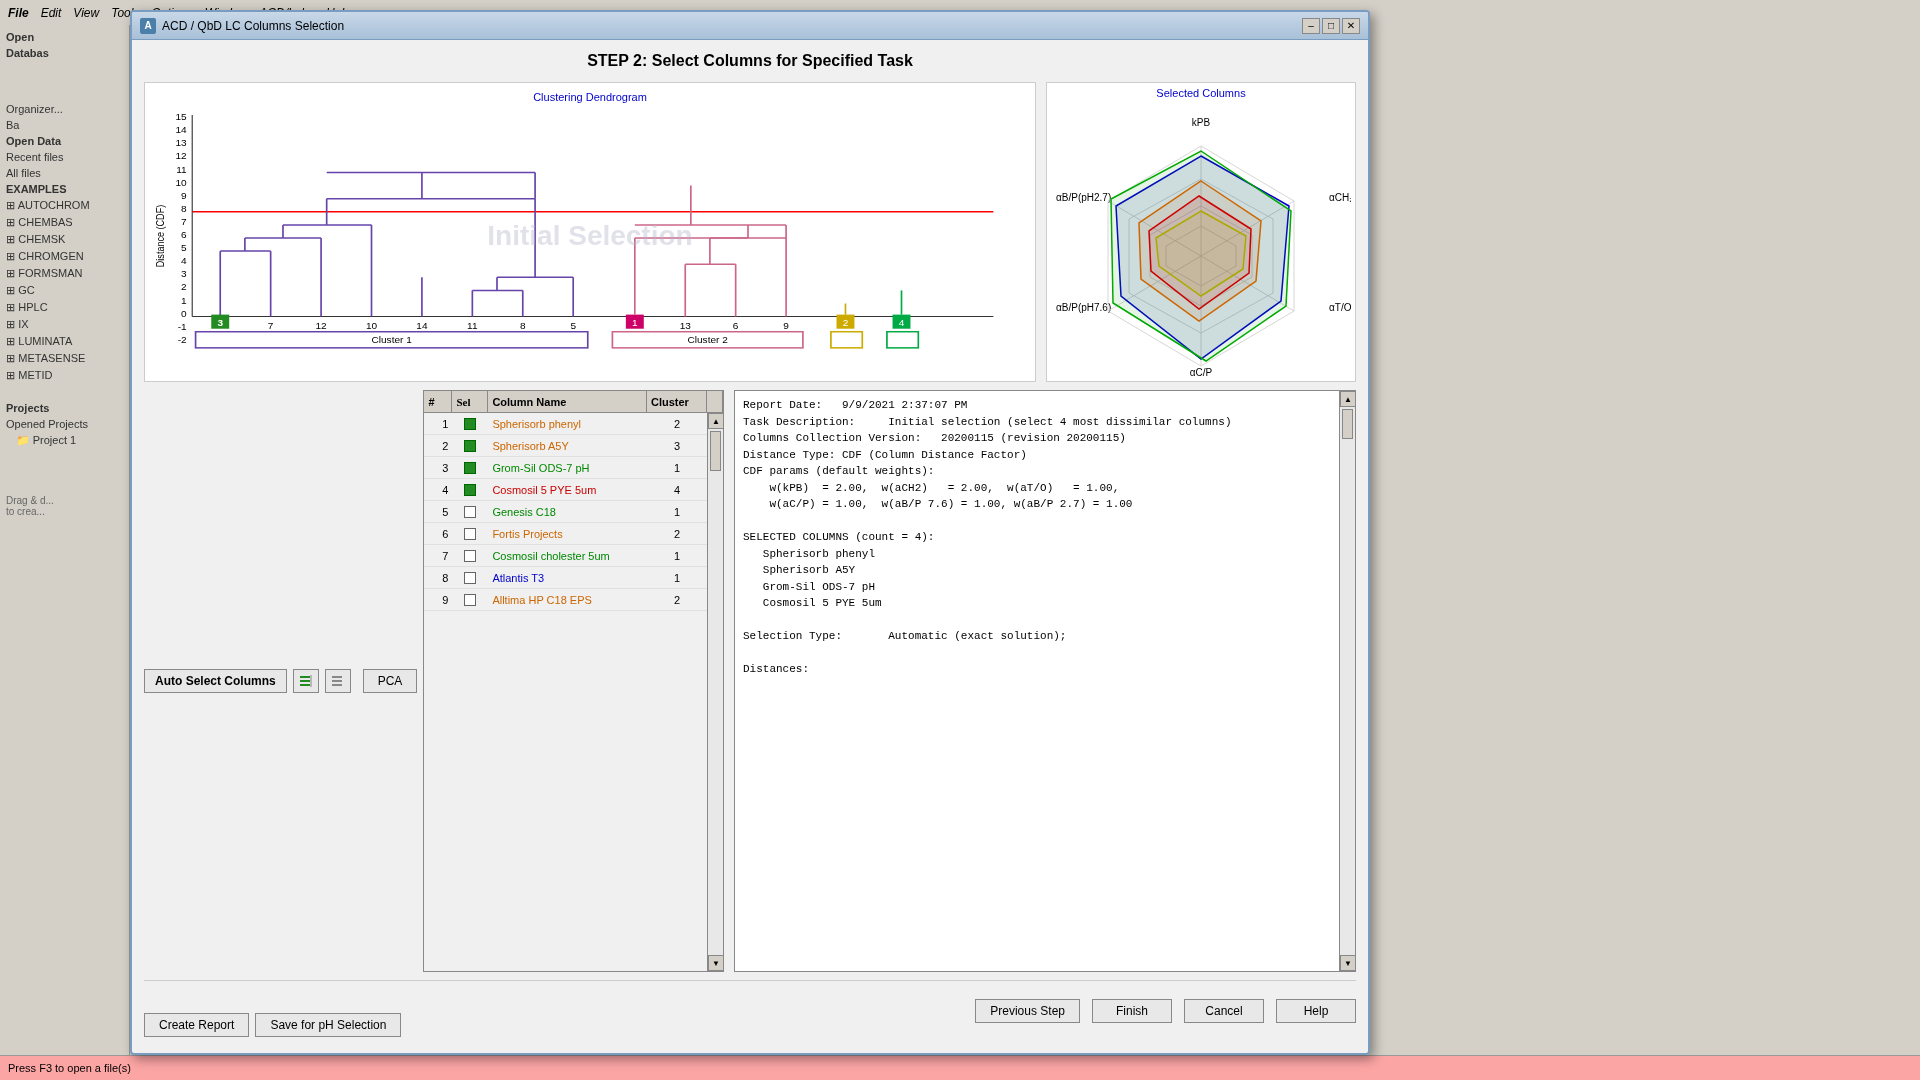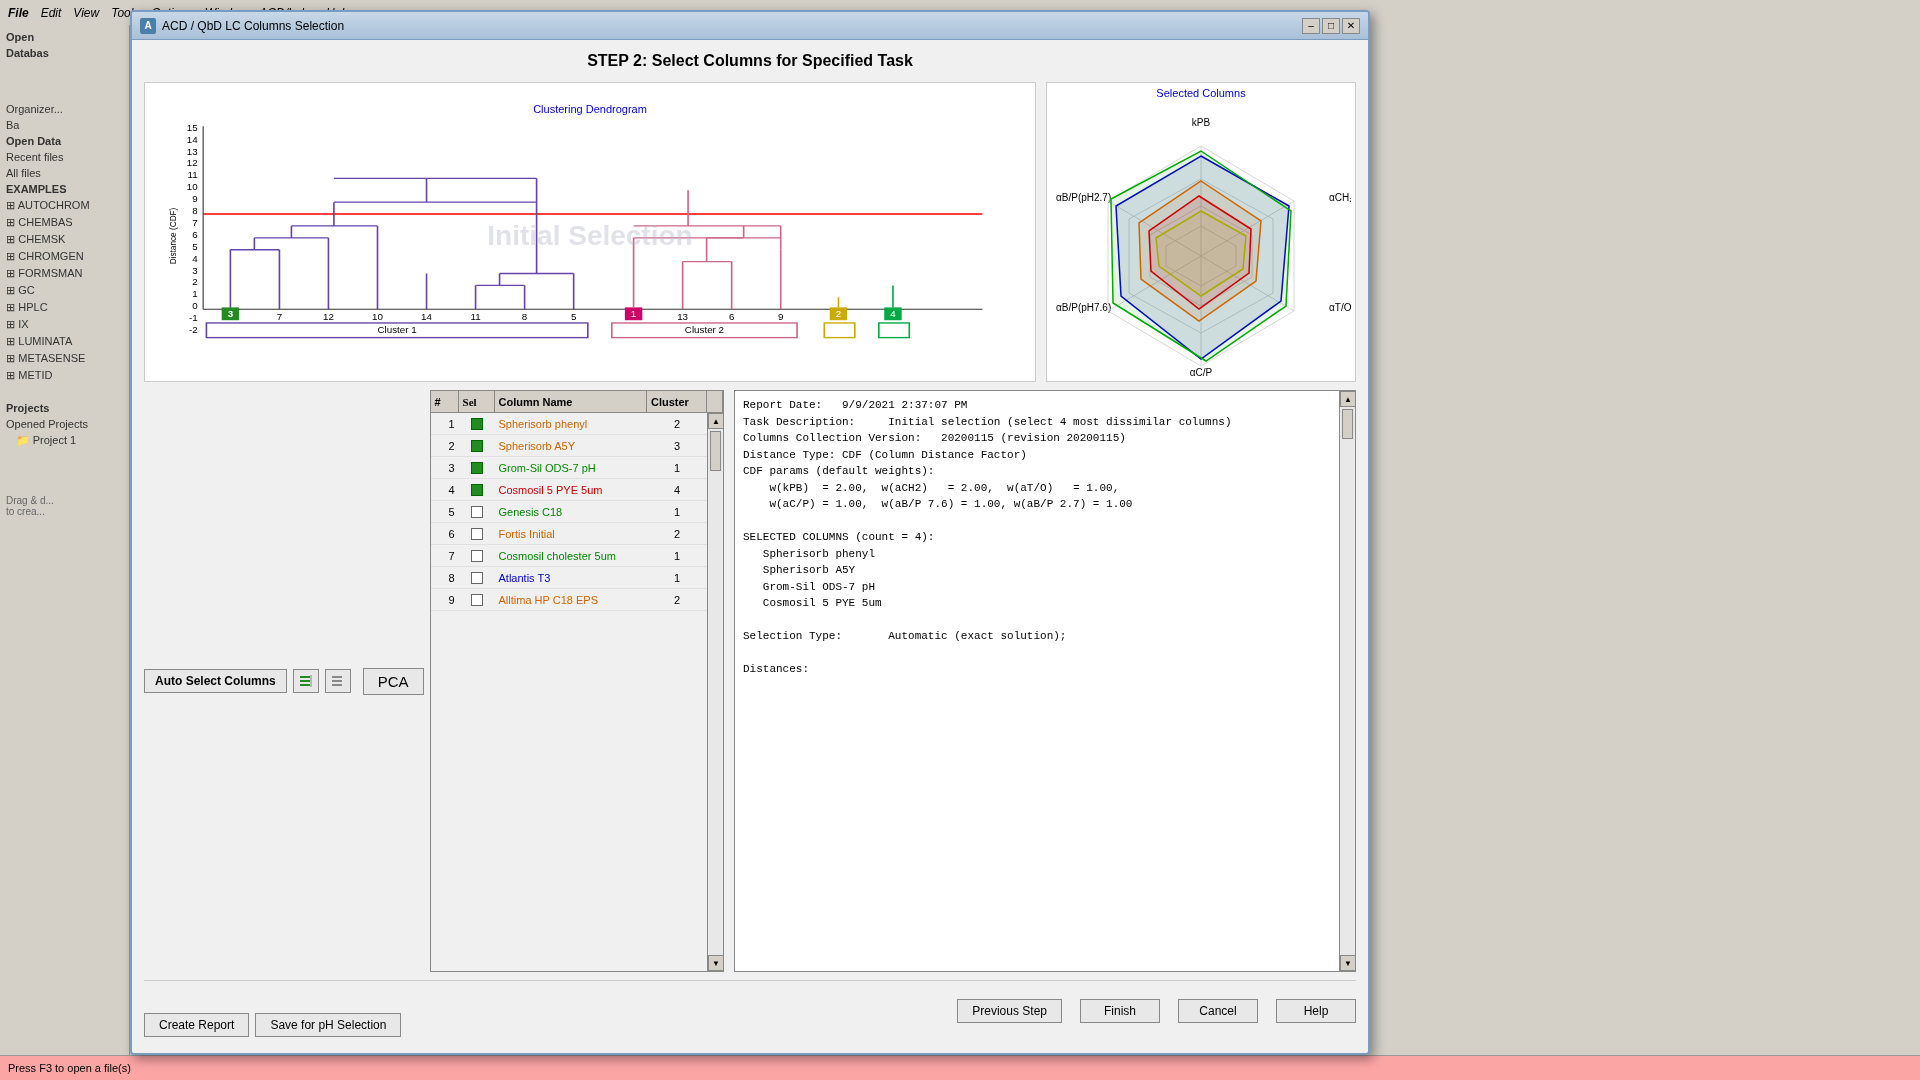--- a/index.html
+++ b/index.html
@@ -115,21 +115,21 @@
       display: flex;
       gap: 10px;
       height: 300px;
     }
 
     .dendrogram-panel {
       flex: 1;
       border: 1px solid #ccc;
       background: white;
       position: relative;
-      padding: 20px;
+      padding: 8px;
     }
     .dendrogram-title {
       text-align: center;
       color: #0000cc;
       font-size: 11px;
       margin-bottom: 2px;
     }
     .dendrogram-area {
       width: 100%;
       height: calc(100% - 20px);
@@ -184,21 +184,21 @@
       border: 1px solid #888;
       background: #e8e8e8;
       cursor: pointer;
       display: flex; align-items: center; justify-content: center;
       font-size: 14px;
     }
     .pca-btn {
       background: #e8e8e8;
       border: 1px solid #888;
       padding: 4px 14px;
-      font-size: 15px;
+      font-size: 12px;
       cursor: pointer;
     }
 
     .table-container {
       flex: 1;
       border: 1px solid #888;
       overflow: hidden;
       display: flex;
       flex-direction: column;
     }
@@ -299,21 +299,21 @@
       display: flex;
       align-items: center;
       justify-content: space-between;
       padding: 4px 0;
       border-top: 1px solid #ccc;
     }
     .footer-left {
       display: flex; gap: 6px; margin-top: 28px;
     }
     .footer-right {
-      display: flex; gap: 18px;
+      display: flex; gap: 12px;
     }
     .footer-btn {
       padding: 4px 14px;
       background: #e8e8e8;
       border: 1px solid #888;
       font-size: 12px;
       cursor: pointer;
       min-width: 80px;
       text-align: center;
     }
@@ -638,21 +638,21 @@
                   </div>
                 <div class="td colname" style="color:#008800;">Genesis C18</div>
                 <div class="td cluster">1</div>
               </div>
 
               <div class="table-row">
                 <div class="td num">6</div>
                 <div class="td sel">
                     <div class="sel-checkbox"></div>
                   </div>
-                <div class="td colname" style="color:#cc6600;">Fortis Initial</div>
+                <div class="td colname" style="color:#cc6600;">Fortis Projects</div>
                 <div class="td cluster">2</div>
               </div>
 
               <div class="table-row">
                 <div class="td num">7</div>
                 <div class="td sel">
                     <div class="sel-checkbox"></div>
                   </div>
                 <div class="td colname" style="color:#008800;">Cosmosil cholester 5um</div>
                 <div class="td cluster">1</div>

